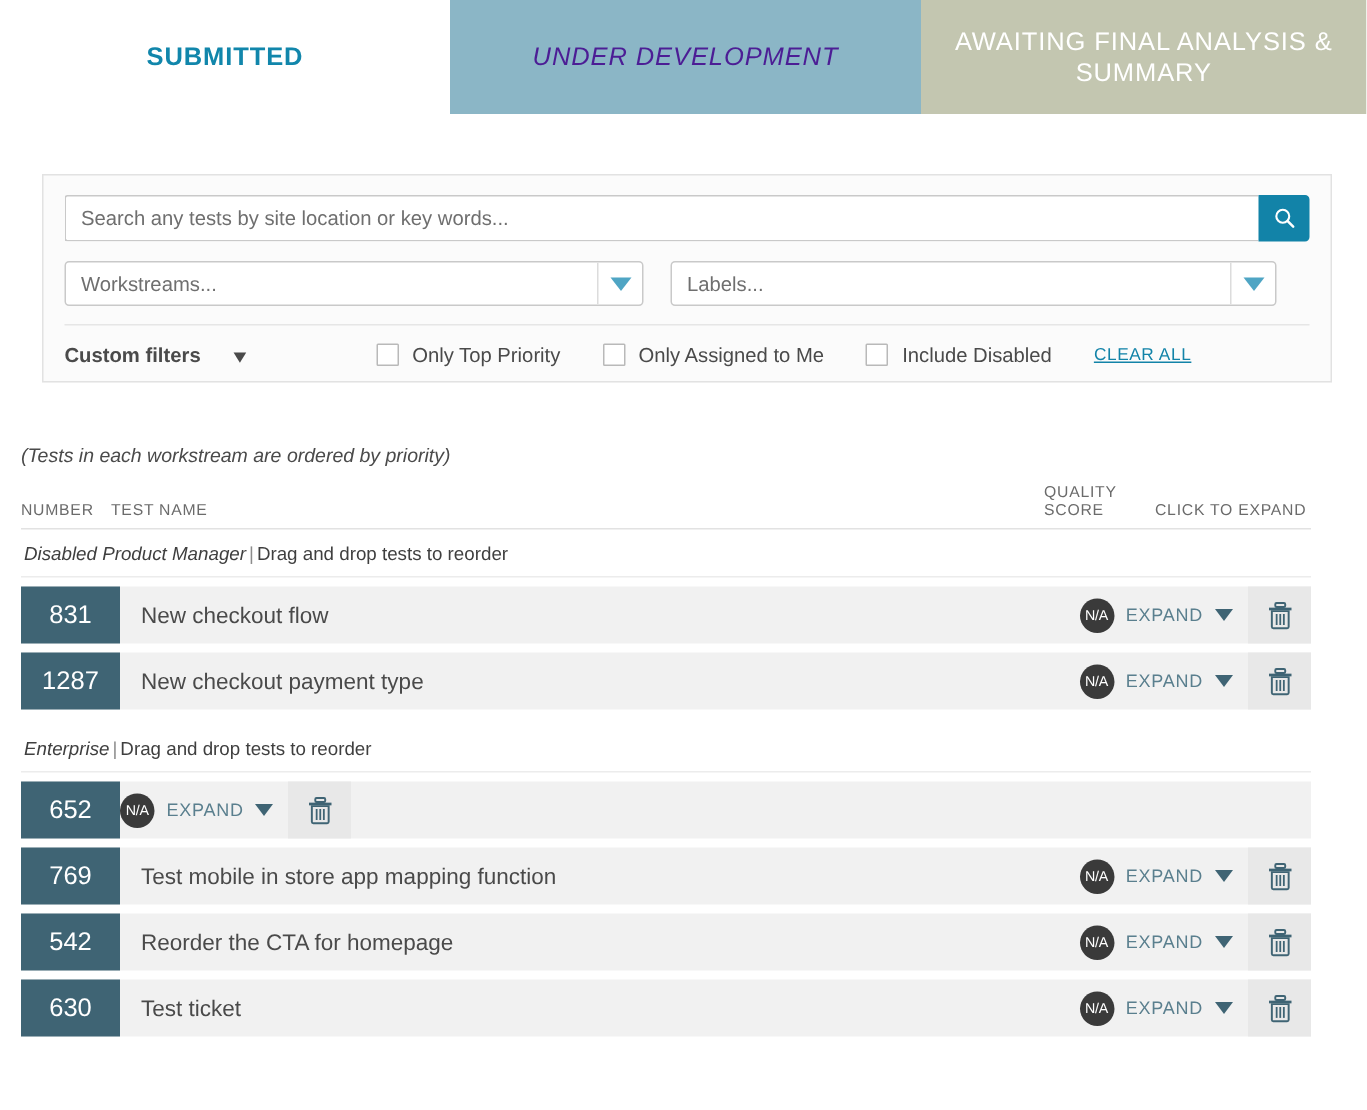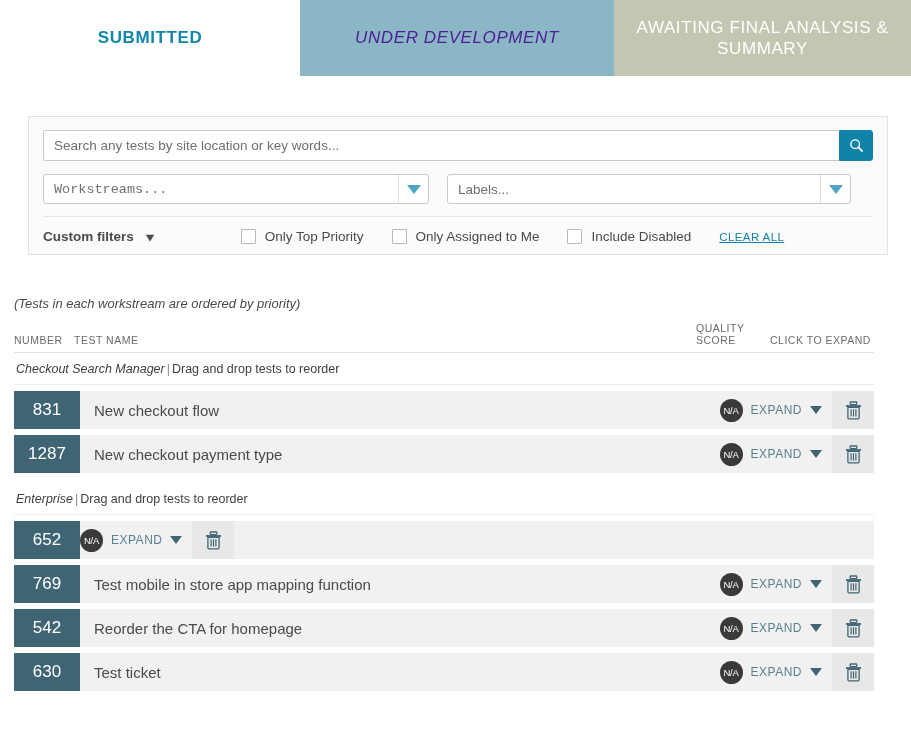--- a/index.html
+++ b/index.html
@@ -96,21 +96,21 @@
   }
   .select-box {
     display: flex;
     align-items: stretch;
     border: 1px solid #c9c9c9;
     border-radius: 3px;
     background: #ffffff;
     cursor: pointer;
     overflow: hidden;
   }
-  .select-ws { width: 386px; font-family: Liberation Mono, monospace; }
+  .select-ws { width: 386px; }
   .select-lb { width: 404px; }
   .select-label {
     flex: 1;
     display: flex;
     align-items: center;
     padding: 0 10px;
     font-size: 13.5px;
     color: #6f6f6f;
   }
   .select-arrow {
@@ -134,21 +134,21 @@
     border-top: 1px solid #e6e6e6;
     height: 38px;
     padding-top: 2px;
   }
   .custom-filters {
     font-size: 13.5px;
     font-weight: bold;
     color: #4a4a4a;
     display: flex;
     align-items: center;
-    gap: 13px;
+    gap: 23px;
     cursor: pointer;
   }
   .chev {
     font-size: 12px;
     color: #4a4a4a;
     line-height: 1;
     transform: scaleX(1.25);
   }
   .cb-group { display: flex; align-items: center; gap: 9px; cursor: pointer; }
   .cb {
@@ -339,21 +339,21 @@
   <div class="hint">(Tests in each workstream are ordered by priority)</div>
 
   <div class="col-head">
     <div class="ch-number">NUMBER</div>
     <div class="ch-name">TEST NAME</div>
     <div class="ch-qs">QUALITY SCORE</div>
     <div class="ch-expand">CLICK TO EXPAND</div>
   </div>
 
   <div class="group-head">
-    <span class="ws">Checkout Search Manager</span><span class="sep">|</span><span>Drag and drop tests to reorder</span>
+    <span class="ws">Disabled Product Manager</span><span class="sep">|</span><span>Drag and drop tests to reorder</span>
   </div>
 
   <div class="row">
     <div class="row-num">831</div>
     <div class="row-name">New checkout flow</div>
     <div class="row-right">
       <div class="qs-circle">N/A</div>
       <div class="expand-txt">EXPAND</div>
       <div class="expand-caret"></div>
     </div>

